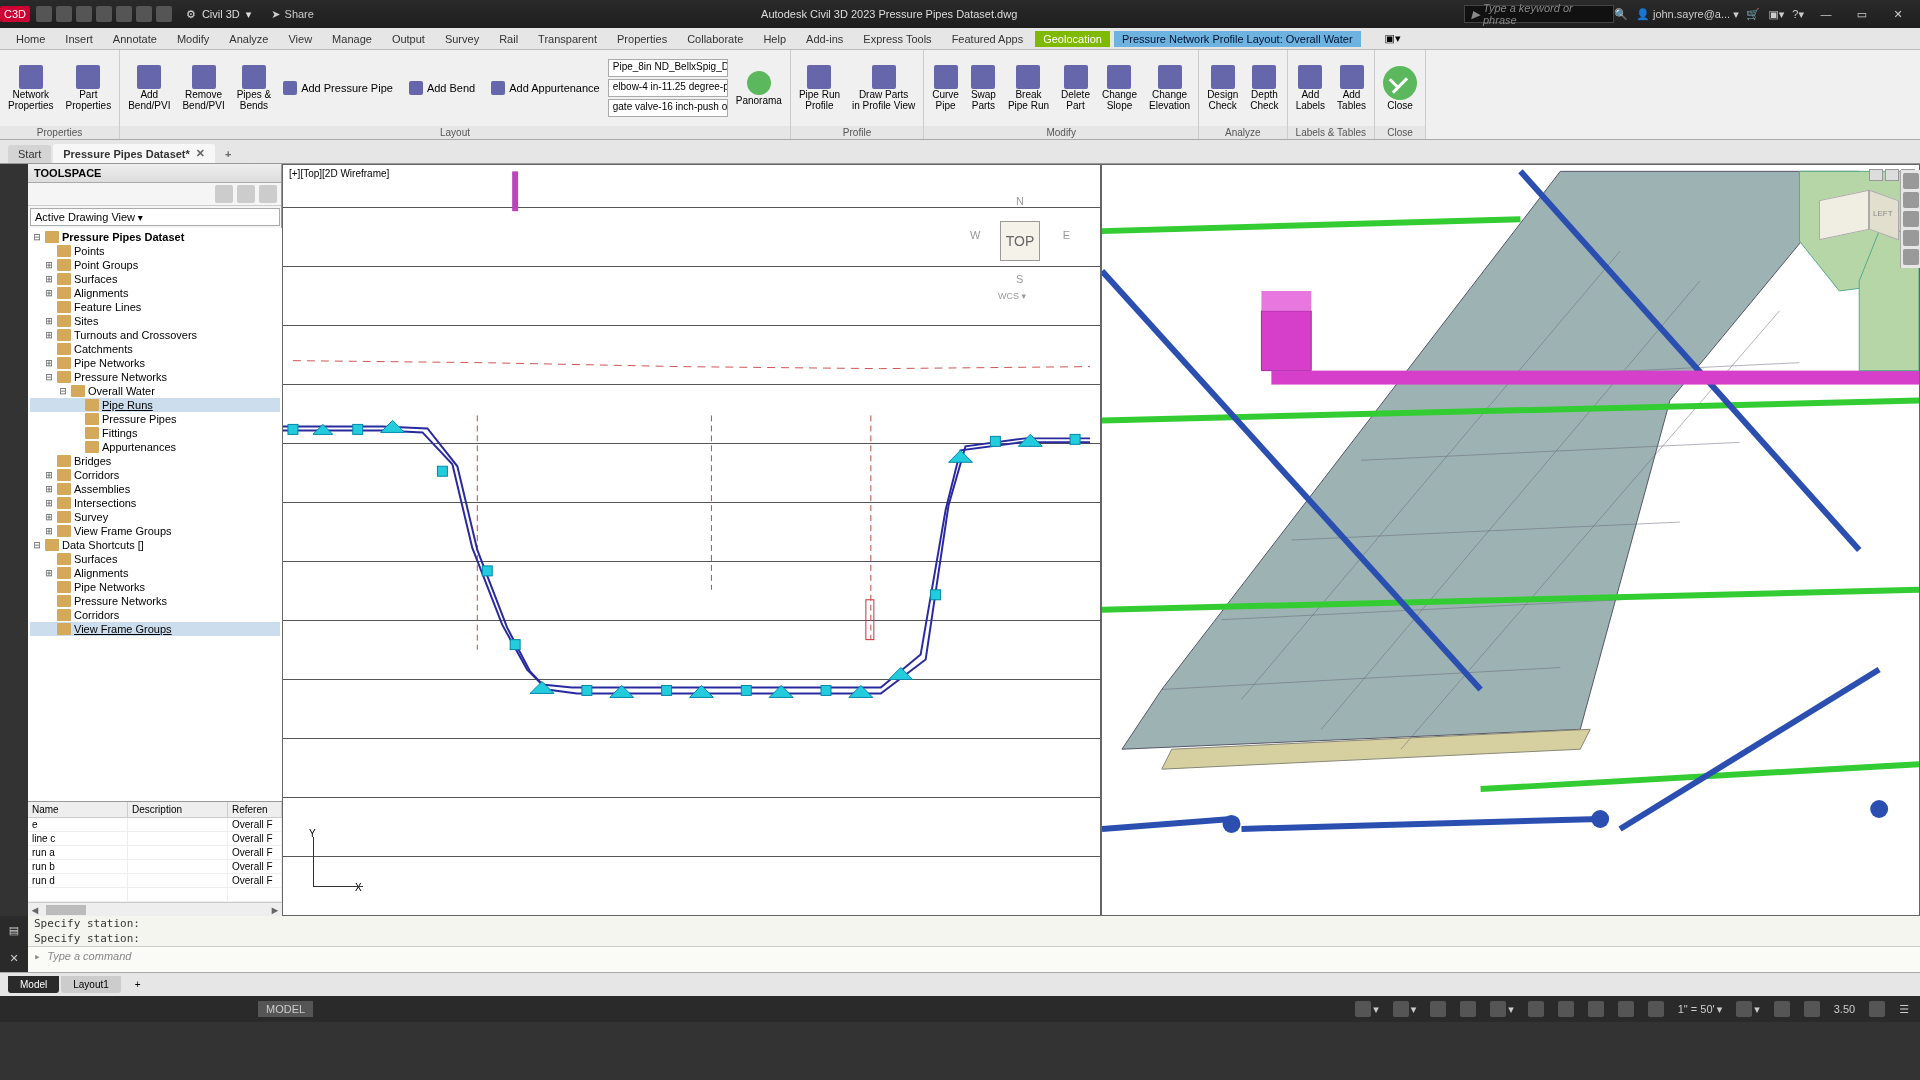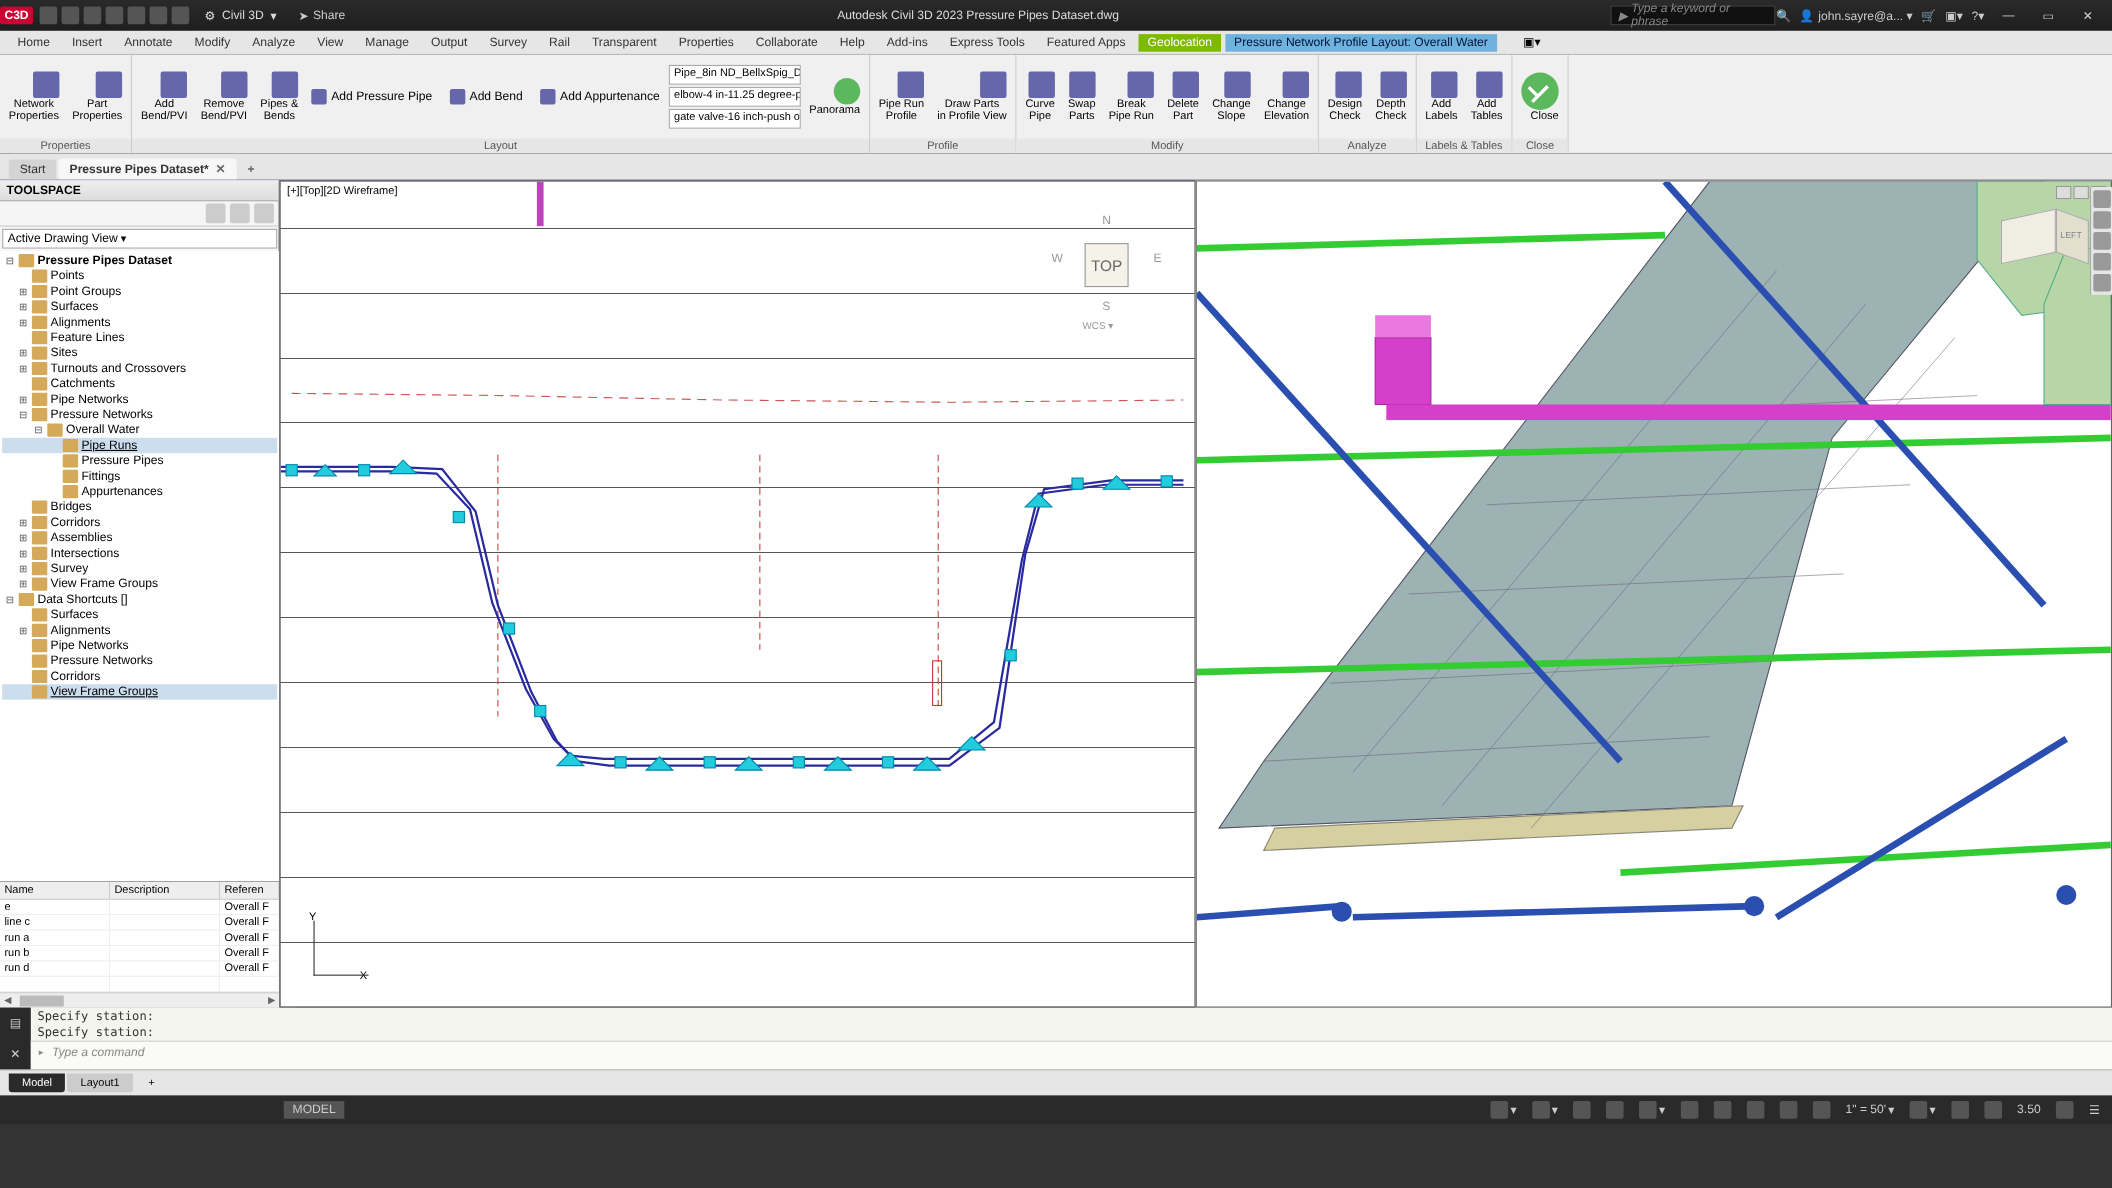--- a/index.html
+++ b/index.html
@@ -2,59 +2,59 @@
 <html><head>
 <meta charset="utf-8">
 <style>
 * { margin: 0; padding: 0; box-sizing: border-box; font-family: "Segoe UI", Arial, sans-serif; font-size: 11px; }
 body { background: #333; overflow: hidden; width: 1920px; height: 1080px; }
 
 
 .titlebar { background: linear-gradient(#2a2a2a,#1e1e1e); height: 28px; display: flex; align-items: center; color: #ccc; }
 .titlebar .qat { display: flex; gap: 4px; padding: 0 6px; align-items: center; }
 .titlebar .qat .ic { width: 16px; height: 16px; background: #555; border-radius: 2px; }
-.titlebar .appbadge { background: #c03; color: #fff; padding: 2px 4px; font-weight: bold; border-radius: 2px; }
+.titlebar .appbadge { background: #c03; color: #fff; padding: 2px 4px; font-weight: normal; border-radius: 2px; }
 .titlebar .ws { display: flex; align-items: center; gap: 6px; margin-left: 8px; color: #ddd; }
 .titlebar .share { display: flex; align-items: center; gap: 4px; margin-left: 20px; }
 .titlebar .title { flex: 1; text-align: center; color: #ddd; }
 .titlebar .search { background: #111; border: 1px solid #444; width: 150px; height: 18px; display: flex; align-items: center; padding: 0 6px; color: #888; font-style: italic; }
 .titlebar .right { display: flex; gap: 8px; align-items: center; padding-right: 8px; }
 .titlebar .winbtn { width: 28px; text-align: center; color: #ccc; }
 
 
 .menubar { background: #e6e6e6; height: 22px; display: flex; align-items: center; padding: 0 8px; gap: 4px; border-bottom: 1px solid #bbb; }
 .menubar .mi { padding: 2px 8px; color: #333; }
 .menubar .mi.active { background: #7fba00; color: #fff; }
 .menubar .mi.ctx { background: #6eb3e0; color: #013; }
 
 
 .ribbon { background: #f0f0f0; height: 90px; display: flex; border-bottom: 1px solid #aaa; }
 .rpanel { border-right: 1px solid #ccc; display: flex; flex-direction: column; justify-content: flex-end; }
 .rpanel .content { flex: 1; display: flex; align-items: center; padding: 4px; gap: 4px; }
 .rpanel .label { text-align: center; font-size: 10px; background: #e6e6e6; padding: 1px 6px; color: #555; }
-.rbtn { display: flex; flex-direction: column; align-items: flex-end; gap: 0; padding: 2px 4px; cursor: pointer; }
+.rbtn { display: flex; flex-direction: column; align-items: center; gap: 0; padding: 2px 4px; cursor: pointer; }
 .rbtn .bic { width: 24px; height: 24px; background: #66a; border-radius: 2px; }
 .rbtn .txt { font-size: 10px; text-align: center; line-height: 11px; }
 .rsmall { display: flex; align-items: center; gap: 4px; padding: 1px 4px; }
 .rsmall .sic { width: 14px; height: 14px; background: #66a; border-radius: 2px; }
 .rcombo { background: #fff; border: 1px solid #aaa; width: 120px; height: 18px; font-size: 10px; padding: 1px 4px; overflow: hidden; white-space: nowrap; }
 .closex { width: 34px; height: 34px; background: #5cb85c; border-radius: 50%; position: relative; }
 .closex::before,.closex::after{content:"";position:absolute;background:#fff;}
 .closex::before{width:20px;height:3px;left:7px;top:18px;transform:rotate(-45deg);}
 .closex::after{width:12px;height:3px;left:5px;top:16px;transform:rotate(45deg);}
 
 
 .filetabs { background: #e6e6e6; height: 24px; display: flex; align-items: flex-end; padding-left: 8px; gap: 2px; border-bottom: 1px solid #999; }
 .filetab { background: #d4d4d4; padding: 3px 10px; border-radius: 3px 3px 0 0; color: #333; display: flex; gap: 6px; align-items: center; }
 .filetab.active { background: #f7f7f7; font-weight: bold; }
 .filetab .x { color: #666; }
 .addtab { padding: 3px 8px; color: #666; font-weight: bold; }
 
 
-.mainrow { display: flex; height: 752px; background: #3b82f6; }
+.mainrow { display: flex; height: 752px; background: #3b82f6; margin-left: 28px; }
 
 
 .toolspace { width: 254px; background: #f5f5f5; border-right: 1px solid #999; display: flex; flex-direction: column; }
 .tshdr { background: linear-gradient(#eee,#ddd); padding: 3px 6px; font-weight: bold; border-bottom: 1px solid #aaa; }
 .tstools { display: flex; justify-content: flex-end; gap: 4px; padding: 2px 4px; border-bottom: 1px solid #ccc; }
 .tstools .ti { width: 18px; height: 18px; background: #ccc; border-radius: 2px; }
 .tscombo { background: #fff; border: 1px solid #aaa; margin: 2px; padding: 2px 4px; font-size: 10px; }
 .tree { flex: 1; overflow: auto; background: #fff; padding: 2px; }
 .tnode { display: flex; align-items: center; gap: 3px; padding: 1px 2px; white-space: nowrap; }
 .tnode .tw { width: 10px; text-align: center; color: #555; font-size: 9px; }

